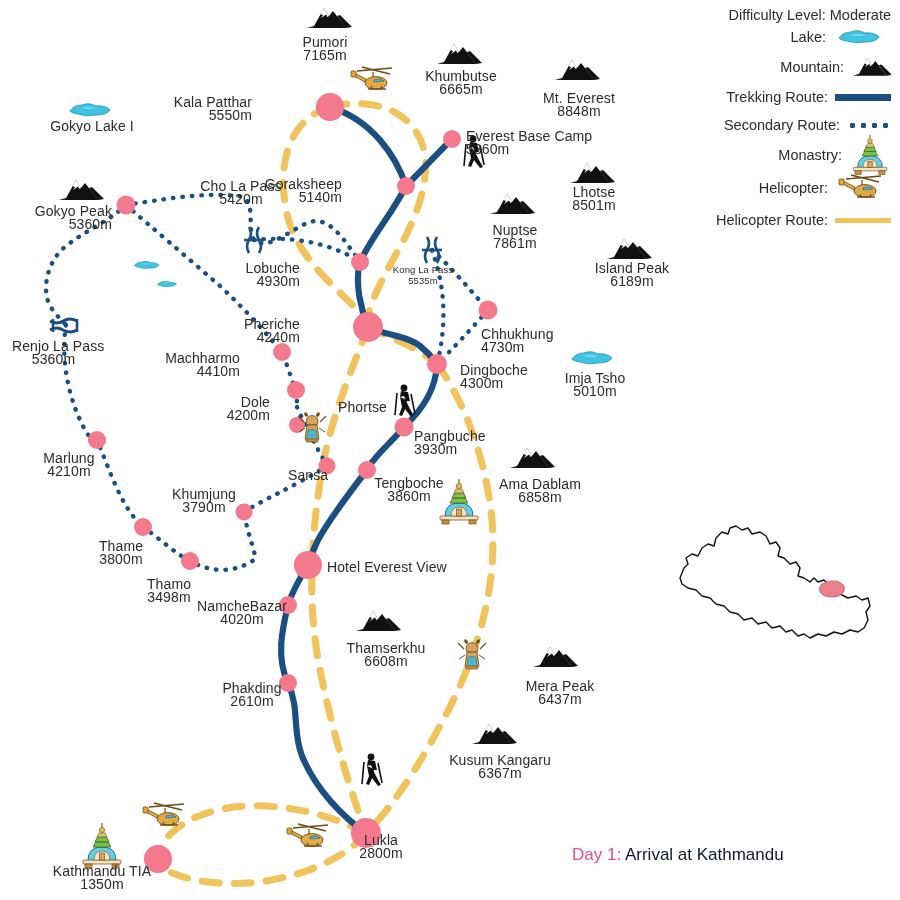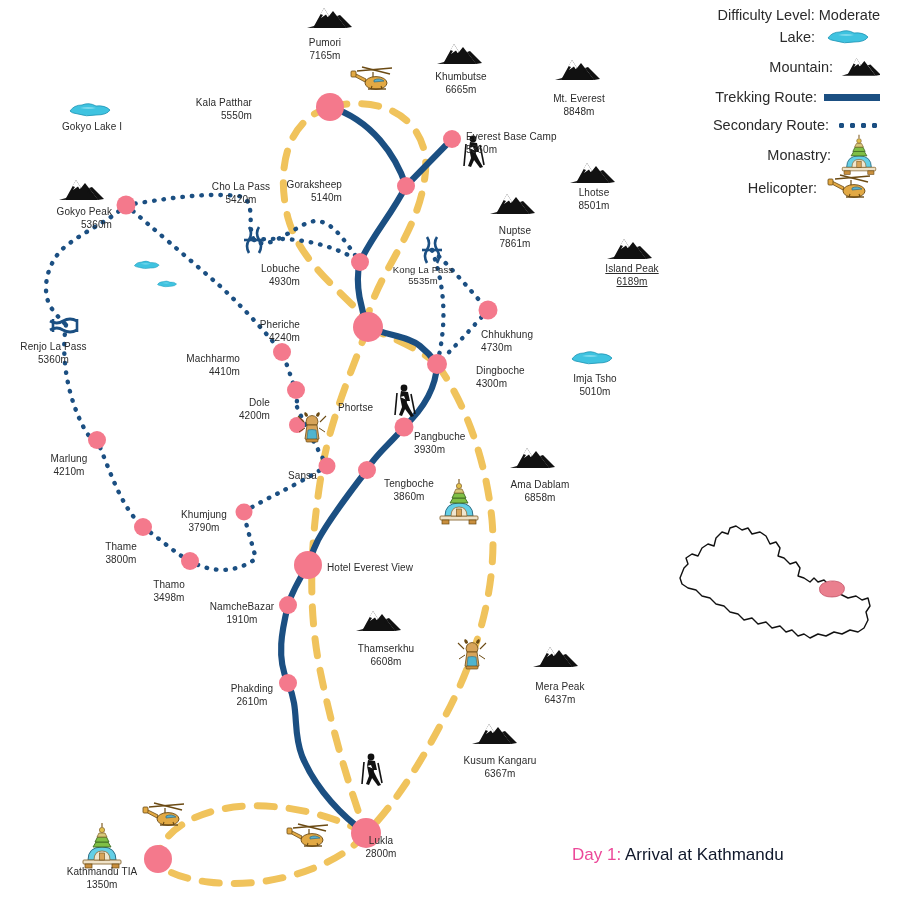--- a/index.html
+++ b/index.html
@@ -18,21 +18,21 @@
   }
   #map-svg {
     position: absolute;
     left: 0; top: 0;
     width: 900px;
     height: 900px;
   }
   .lbl {
     position: absolute;
     color: #2b2b2b;
-    font-size: 10px;
+    font-size: 14px;
     line-height: 13px;
     white-space: nowrap;
     letter-spacing: 0.1px;
     text-align: center;
     pointer-events: none;
   }
   .lbl .nm { display: block; }
   .lbl .el { display: block; }
   .lbl.left { text-align: right; }
   .lbl.lft { text-align: left; }
@@ -45,21 +45,21 @@
     width: 224px;
     height: 236px;
   }
   .leg-row {
     position: absolute;
     height: 30px;
     display: flex;
     align-items: center;
     justify-content: flex-end;
     width: 100%;
-    padding-right: 20px;
+    padding-right: 9px;
   }
   .leg-txt {
     font-size: 14.5px;
     color: #2b2b2b;
     white-space: nowrap;
   }
   .leg-sym {
     margin-left: 7px;
     display: inline-flex;
     align-items: center;
@@ -393,21 +393,21 @@
       <span class="el">4240m</span>
     </div>
     <div class="lbl" style="left:0px; top:340px; width:95px;padding-left:12px;">
       <span class="nm">Renjo La Pass</span>
       <span class="el">5360m</span>
     </div>
     <div class="lbl left" style="left:148px; top:352px; width:92px;">
       <span class="nm">Machharmo</span>
       <span class="el">4410m</span>
     </div>
-    <div class="lbl lft" style="left:476px; top:364px;">
+    <div class="lbl lft" style="left:460px; top:364px;">
       <span class="nm">Dingboche</span>
       <span class="el">4300m</span>
     </div>
     <div class="lbl left" style="left:200px; top:396px; width:70px;">
       <span class="nm">Dole</span>
       <span class="el">4200m</span>
     </div>
     <div class="lbl lft" style="left:338px; top:401px;">
       <span class="nm">Phortse</span>
     </div>
@@ -419,38 +419,38 @@
       <span class="nm">Marlung</span>
       <span class="el">4210m</span>
     </div>
     <div class="lbl lft" style="left:288px; top:469px;">
       <span class="nm">Sansa</span>
     </div>
     <div class="lbl" style="left:372px; top:477px; width:74px;">
       <span class="nm">Tengboche</span>
       <span class="el">3860m</span>
     </div>
-    <div class="lbl" style="left:168px; top:488px; width:72px;margin-top:20px;">
+    <div class="lbl" style="left:168px; top:488px; width:72px;">
       <span class="nm">Khumjung</span>
       <span class="el">3790m</span>
     </div>
     <div class="lbl" style="left:90px; top:540px; width:62px;">
       <span class="nm">Thame</span>
       <span class="el">3800m</span>
     </div>
     <div class="lbl lft" style="left:327px; top:561px;">
       <span class="nm">Hotel Everest View</span>
     </div>
     <div class="lbl" style="left:138px; top:578px; width:62px;">
       <span class="nm">Thamo</span>
       <span class="el">3498m</span>
     </div>
     <div class="lbl" style="left:192px; top:600px; width:100px;">
       <span class="nm">NamcheBazar</span>
-      <span class="el">1910m</span>
+      <span class="el">4020m</span>
     </div>
     <div class="lbl" style="left:214px; top:682px; width:76px;">
       <span class="nm">Phakding</span>
       <span class="el">2610m</span>
     </div>
     <div class="lbl" style="left:355px; top:834px; width:52px;">
       <span class="nm">Lukla</span>
       <span class="el">2800m</span>
     </div>
     <div class="lbl" style="left:48px; top:865px; width:108px;">
@@ -473,21 +473,21 @@
       <span class="el">8848m</span>
     </div>
     <div class="lbl" style="left:560px; top:186px; width:68px;">
       <span class="nm">Lhotse</span>
       <span class="el">8501m</span>
     </div>
     <div class="lbl" style="left:482px; top:224px; width:66px;">
       <span class="nm">Nuptse</span>
       <span class="el">7861m</span>
     </div>
-    <div class="lbl" style="left:586px; top:262px; width:92px;text-decoration:underline;">
+    <div class="lbl" style="left:586px; top:262px; width:92px;">
       <span class="nm">Island Peak</span>
       <span class="el">6189m</span>
     </div>
     <div class="lbl" style="left:494px; top:478px; width:92px;">
       <span class="nm">Ama Dablam</span>
       <span class="el">6858m</span>
     </div>
     <div class="lbl" style="left:340px; top:642px; width:92px;">
       <span class="nm">Thamserkhu</span>
       <span class="el">6608m</span>
@@ -583,20 +583,26 @@
           <line x1="-1" y1="-3" x2="-1" y2="-8" stroke="#6b4a13" stroke-width="1.2"></line>
           <line x1="-17" y1="-9" x2="18" y2="-12" stroke="#6b4a13" stroke-width="1.6"></line>
           <line x1="-12" y1="-13" x2="16" y2="-6" stroke="#6b4a13" stroke-width="1.3"></line>
           <line x1="-6" y1="9" x2="12" y2="9" stroke="#6b4a13" stroke-width="1.4"></line>
           <line x1="-3" y1="9" x2="-2" y2="6" stroke="#6b4a13" stroke-width="1.1"></line>
           <line x1="8" y1="9" x2="7" y2="6" stroke="#6b4a13" stroke-width="1.1"></line>
         </svg>
       </span>
     </div>
 
+    <div class="leg-row" style="top:205px;">
+      <span class="leg-txt">Helicopter Route:</span>
+      <span class="leg-sym">
+          <i class="bar-yellow"></i>
+        </span>
+    </div>
   </div>
 
   <div id="inset">
     <svg width="228" height="150" viewBox="0 0 228 150">
       <path fill="#ffffff" stroke="#111111" stroke-width="1.4" stroke-linejoin="round" d="M8,58 L12,48 L16,44 L14,38 L20,34 L26,36 L30,28 L36,24 L42,26 L44,18
                L50,12 L56,14 L58,8 L64,6 L70,10 L76,8 L80,14 L88,12 L94,16 L98,24
                L104,22 L108,28 L106,36 L112,38 L118,44 L124,42 L128,48 L126,56
                L132,58 L138,62 L142,58 L146,62 L152,60 L158,66 L154,72 L160,76
                L168,74 L176,78 L184,76 L190,80 L196,78 L198,86 L194,92 L196,100
                L192,108 L186,112 L178,110 L170,114 L162,112 L154,116 L146,114

